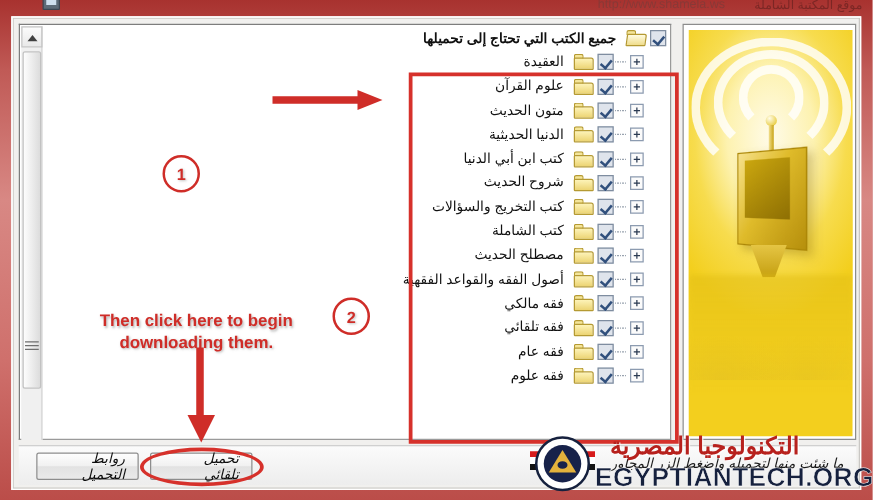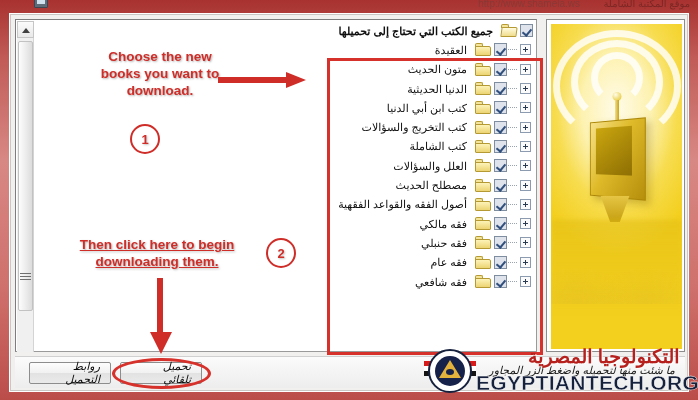--- a/index.html
+++ b/index.html
@@ -95,21 +95,21 @@
   #tree {
     position: absolute; right: 1px; top: 1px; width: 236px; height: 318px;
     direction: rtl;
     overflow: hidden;
     background: #ffffff;
     font-size: 11px;
     color: #111;
   }
   .tree-row {
     display: flex; align-items: center; justify-content: flex-start;
-    height: 19.3px; padding-right: 4px;
+    height: 19.3px; padding-right: 20px;
     white-space: nowrap;
   }
   .tree-row.root { padding-right: 2px; font-weight: bold; }
   .expander {
     width: 11px; height: 11px; flex: 0 0 11px;
     border: 1px solid #8c9bb0; background: #fbfbfb;
     position: relative; margin-left: 2px;
   }
   .expander::before, .expander::after {
     content: ""; position: absolute; background: #2a3a52;
@@ -253,21 +253,21 @@
     position: absolute;
     color: #cf2d28;
     font-weight: bold;
     font-size: 13.5px;
     line-height: 17px;
     text-align: center;
     text-shadow: 1px 1px 2px rgba(120,120,120,.55);
     white-space: pre-line;
   }
   #anno1-text { left: 60px; top: 48px; width: 200px; }
-  #anno2-text { left: 48px; top: 236px; width: 218px; text-decoration: underline; }
+  #anno2-text { left: 48px; top: 248px; width: 218px; }
   .anno-num {
     position: absolute;
     width: 30px; height: 30px; border-radius: 50%;
     border: 2px solid #cf2d28;
     color: #cf2d28; font-weight: bold; font-size: 13px;
     display: flex; align-items: center; justify-content: center;
     text-shadow: 1px 1px 2px rgba(120,120,120,.45);
   }
   #anno1-num { left: 130px; top: 124px; }
   #anno2-num { left: 266px; top: 238px; }
@@ -332,21 +332,20 @@
     background: linear-gradient(to bottom,#d71b1b 0 33%,#ffffff 33% 66%,#141414 66% 100%);
     top: 16px;
   }
   #wm-flag-l { left: -4px; }
   #wm-flag-r { left: 39px; }
   #wm-arabic {
     position: absolute; left: 60px; top: 0px;
     font-size: 19px; font-weight: bold; color: #b7211d;
     direction: rtl; white-space: nowrap;
     text-shadow: 1px 1px 0 rgba(255,255,255,.8);
-    margin-left: 40px;
   }
   #wm-latin {
     position: absolute; left: 48px; top: 26px;
     font-size: 21px; font-weight: bold; color: #16213e;
     letter-spacing: .3px; white-space: nowrap;
     -webkit-text-stroke: .4px #ffffff;
   }
 </style>
 </head>
 <body>
@@ -396,20 +395,30 @@
               <div class="tree-label">العقيدة</div>
             </div>
             <div class="tree-row">
               <div class="expander"></div>
               <div class="dots"></div>
               <div class="chk"></div>
               <div class="folder">
                 <div class="tab"></div>
                 <div class="body"></div>
               </div>
+              <div class="tree-label">علوم القرآن</div>
+            </div>
+            <div class="tree-row">
+              <div class="expander"></div>
+              <div class="dots"></div>
+              <div class="chk"></div>
+              <div class="folder">
+                <div class="tab"></div>
+                <div class="body"></div>
+              </div>
               <div class="tree-label">متون الحديث</div>
             </div>
             <div class="tree-row">
               <div class="expander"></div>
               <div class="dots"></div>
               <div class="chk"></div>
               <div class="folder">
                 <div class="tab"></div>
                 <div class="body"></div>
               </div>
@@ -426,50 +435,50 @@
               <div class="tree-label">كتب ابن أبي الدنيا</div>
             </div>
             <div class="tree-row">
               <div class="expander"></div>
               <div class="dots"></div>
               <div class="chk"></div>
               <div class="folder">
                 <div class="tab"></div>
                 <div class="body"></div>
               </div>
+              <div class="tree-label">شروح الحديث</div>
+            </div>
+            <div class="tree-row">
+              <div class="expander"></div>
+              <div class="dots"></div>
+              <div class="chk"></div>
+              <div class="folder">
+                <div class="tab"></div>
+                <div class="body"></div>
+              </div>
               <div class="tree-label">كتب التخريج والسؤالات</div>
             </div>
             <div class="tree-row">
               <div class="expander"></div>
               <div class="dots"></div>
               <div class="chk"></div>
               <div class="folder">
                 <div class="tab"></div>
                 <div class="body"></div>
               </div>
               <div class="tree-label">كتب الشاملة</div>
             </div>
             <div class="tree-row">
               <div class="expander"></div>
               <div class="dots"></div>
               <div class="chk"></div>
               <div class="folder">
                 <div class="tab"></div>
                 <div class="body"></div>
               </div>
-              <div class="tree-label">العلل والسؤالات</div>
-            </div>
-            <div class="tree-row">
-              <div class="expander"></div>
-              <div class="dots"></div>
-              <div class="chk"></div>
-              <div class="folder">
-                <div class="tab"></div>
-                <div class="body"></div>
-              </div>
               <div class="tree-label">مصطلح الحديث</div>
             </div>
             <div class="tree-row">
               <div class="expander"></div>
               <div class="dots"></div>
               <div class="chk"></div>
               <div class="folder">
                 <div class="tab"></div>
                 <div class="body"></div>
               </div>
@@ -486,41 +495,41 @@
               <div class="tree-label">فقه مالكي</div>
             </div>
             <div class="tree-row">
               <div class="expander"></div>
               <div class="dots"></div>
               <div class="chk"></div>
               <div class="folder">
                 <div class="tab"></div>
                 <div class="body"></div>
               </div>
-              <div class="tree-label">فقه حنبلي</div>
+              <div class="tree-label">فقه تلقائي</div>
             </div>
             <div class="tree-row">
               <div class="expander"></div>
               <div class="dots"></div>
               <div class="chk"></div>
               <div class="folder">
                 <div class="tab"></div>
                 <div class="body"></div>
               </div>
               <div class="tree-label">فقه عام</div>
             </div>
             <div class="tree-row">
               <div class="expander"></div>
               <div class="dots"></div>
               <div class="chk"></div>
               <div class="folder">
                 <div class="tab"></div>
                 <div class="body"></div>
               </div>
-              <div class="tree-label">فقه شافعي</div>
+              <div class="tree-label">فقه علوم</div>
             </div>
           </div>
       </div>
 
       <div id="tree-highlight"></div>
     </div>
 
     <div id="image-panel">
       <div id="image-inner">
         <div class="wave" id="wave3"></div>
@@ -537,23 +546,20 @@
 
     <div id="bottom-bar">
       <div class="btn" id="btn-download-links">روابط التحميل</div>
       <div class="btn" id="btn-auto-download">تحميل تلقائي</div>
       <div id="btn-auto-ellipse"></div>
       <div id="status-text">ما شئت منها لتحميله واضغط الزر المجاور</div>
     </div>
 
   </div>
 
-  <div class="anno-text" id="anno1-text">Choose the new
-books you want to
-download.</div>
   <div class="anno-num" id="anno1-num">1</div>
   <div id="arrow1">
     <div class="shaft"></div>
       <div class="head"></div>
   </div>
 
   <div class="anno-text" id="anno2-text">Then click here to begin
 downloading them.</div>
   <div class="anno-num" id="anno2-num">2</div>
   <div id="arrow2">

